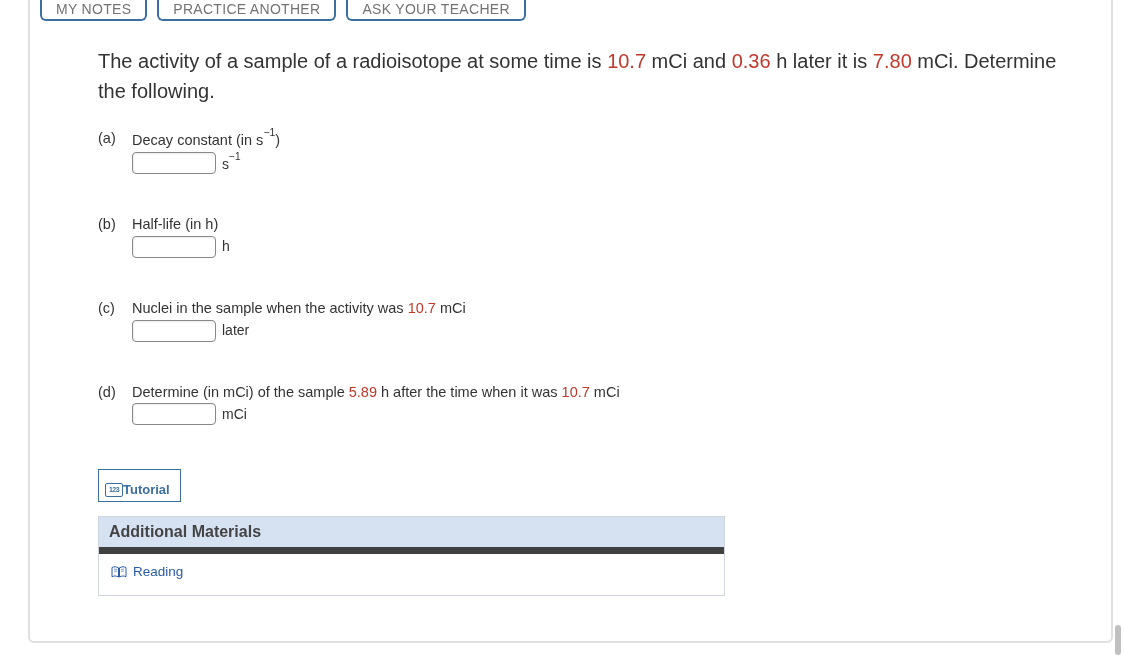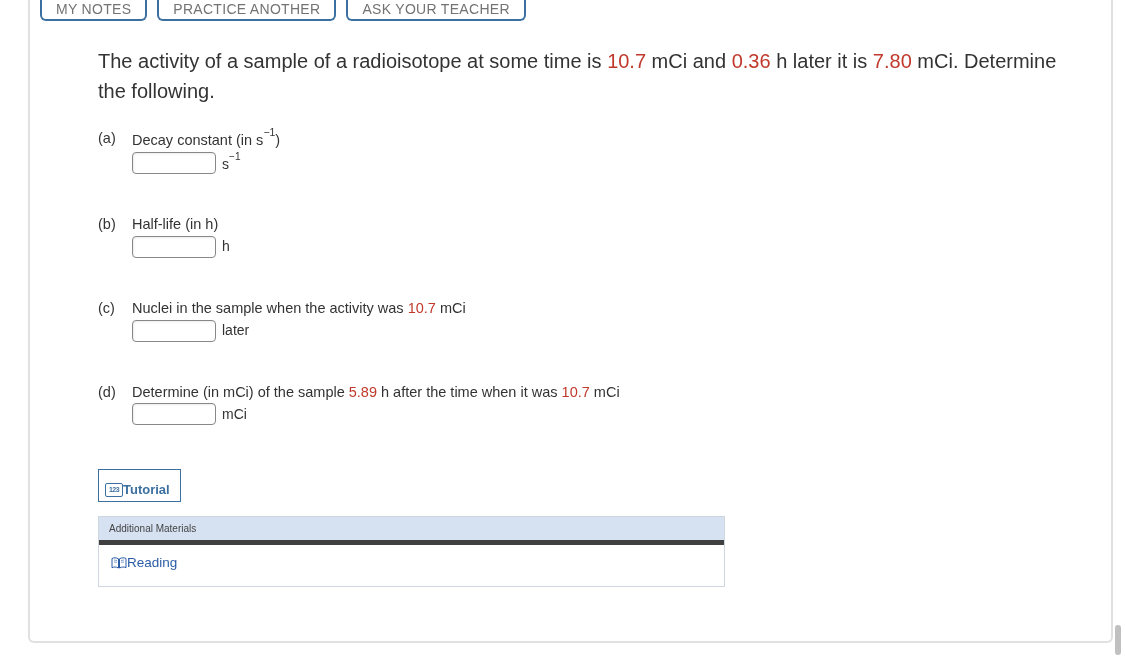--- a/index.html
+++ b/index.html
@@ -141,33 +141,33 @@
     letter-spacing: -0.5px;
     line-height: 1;
   }
   .materials {
     margin: 14px 0 0 68px;
     width: 625px;
     border: 1px solid #d0d6e0;
   }
   .materials-header {
     background: #d6e2f2;
-    border-bottom: 5px solid #404040;
+    border-bottom: 7px solid #404040;
     padding: 6px 10px;
-    font-size: 10px;
-    font-weight: normal;
+    font-size: 16px;
+    font-weight: bold;
     color: #444;
   }
   .materials-body {
     padding: 10px 12px 14px 12px;
   }
   .reading-link {
     display: inline-flex;
     align-items: center;
-    gap: 0;
+    gap: 6px;
     color: #2a5ca5;
     font-size: 13.5px;
     text-decoration: none;
     cursor: pointer;
   }
   .book-icon {
     width: 16px;
     height: 12px;
   }
 </style>

